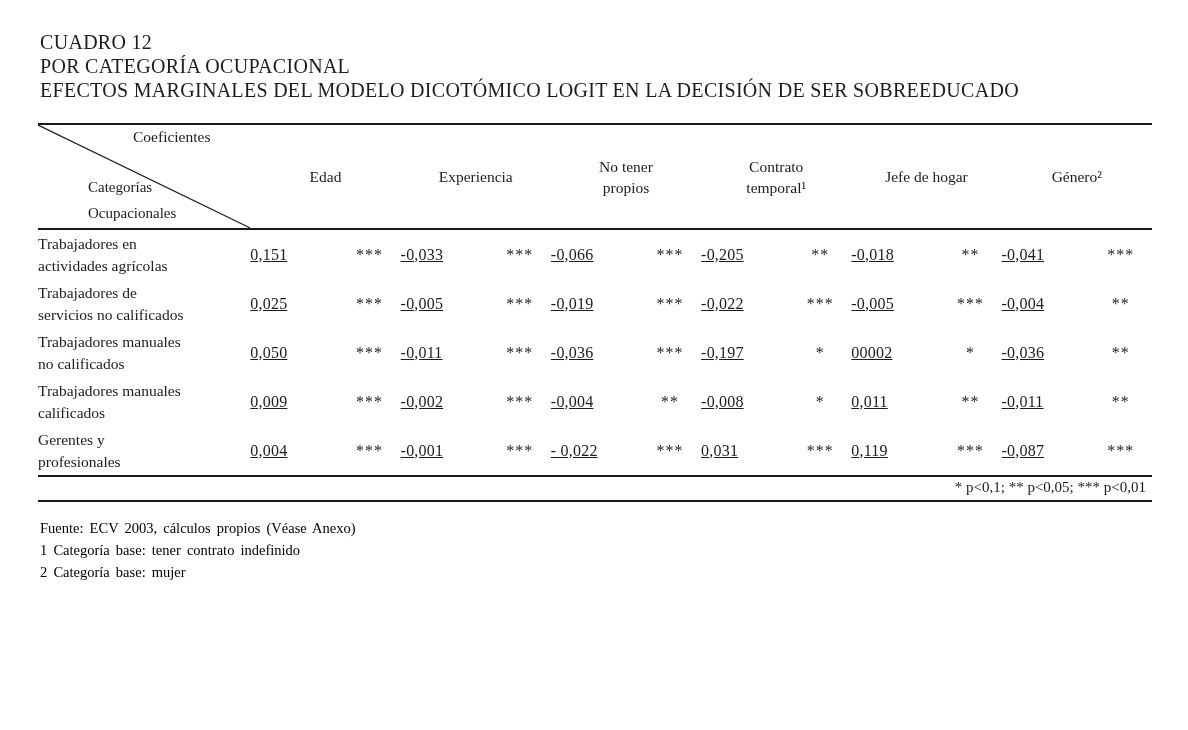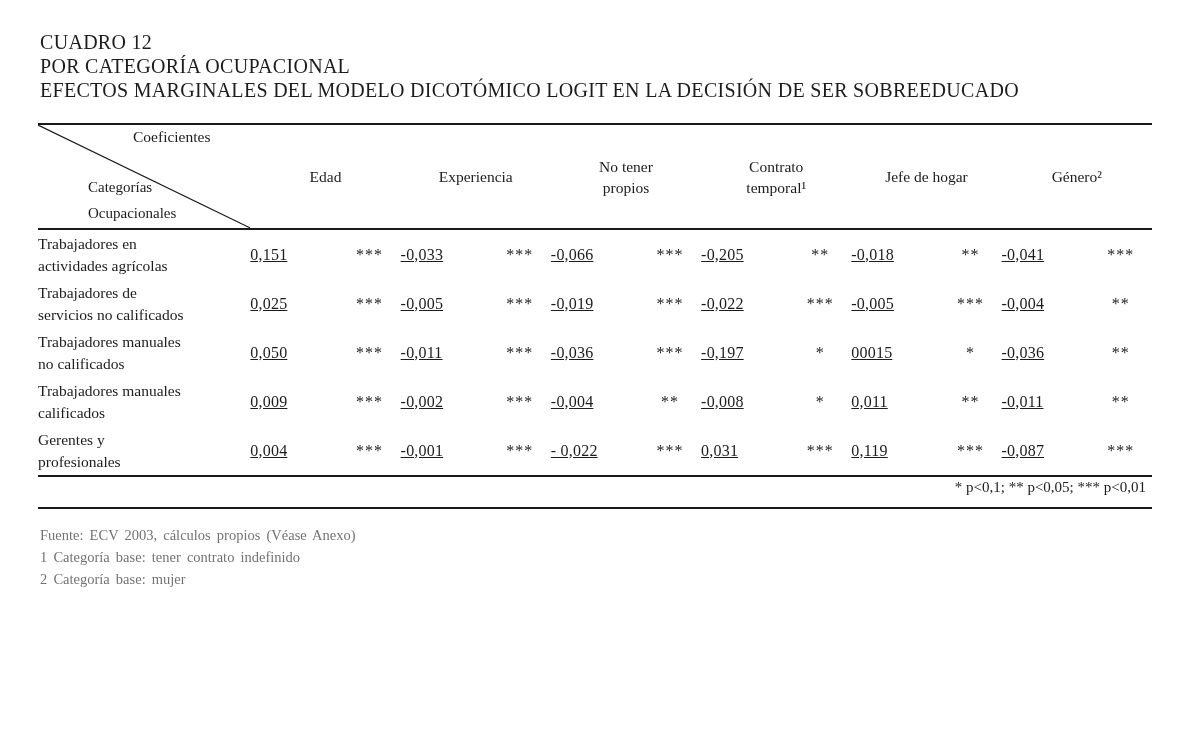--- a/index.html
+++ b/index.html
@@ -88,30 +88,30 @@
     white-space: pre-line;
     margin-top: 8px;
   }
   td.val { text-align: left; letter-spacing: 0.2px; text-decoration: underline; }
   td.star { text-align: center; letter-spacing: 1px; }
   tfoot td.sig-note {
     border-bottom: 2px solid #1a1a1a;
     text-align: right;
     font-size: 15px;
     height: 21px;
-    padding: 0 6px 9px 0;
+    padding: 0 6px 2px 0;
     vertical-align: middle;
   }
   
   .footnotes {
     margin: 15px 0 0 40px;
     font-size: 14.5px;
     line-height: 22px;
     word-spacing: 2.5px;
-    color: #737373;
+    color: #000000;
   }
 </style>
 </head>
 <body>
 
 <div class="page">
 
   <div class="title-block">
     <div>CUADRO 12</div>
     <div>POR CATEGORÍA OCUPACIONAL</div>
@@ -192,21 +192,21 @@
           <td class="cat">Trabajadores manuales
 no calificados</td>
           <td class="val">0,050</td>
           <td class="star">***</td>
           <td class="val">-0,011</td>
           <td class="star">***</td>
           <td class="val">-0,036</td>
           <td class="star">***</td>
           <td class="val">-0,197</td>
           <td class="star">*</td>
-          <td class="val">00015</td>
+          <td class="val">00002</td>
           <td class="star">*</td>
           <td class="val">-0,036</td>
           <td class="star">**</td>
         </tr>
         <tr>
           <td class="cat">Trabajadores manuales
 calificados</td>
           <td class="val">0,009</td>
           <td class="star">***</td>
           <td class="val">-0,002</td>

